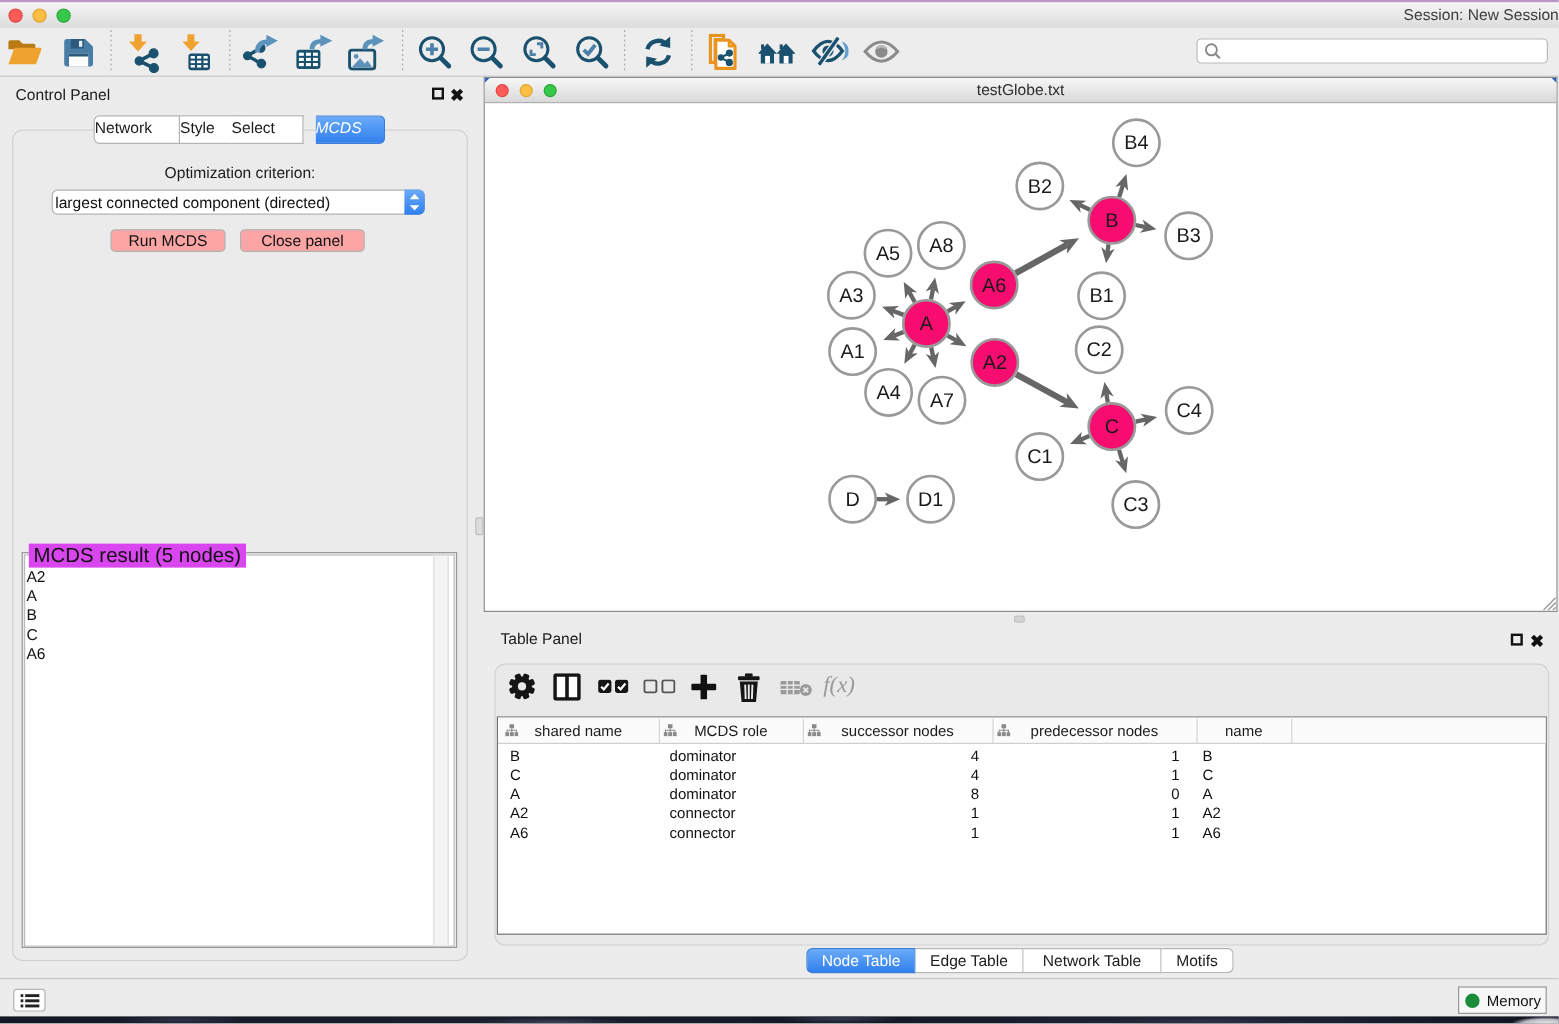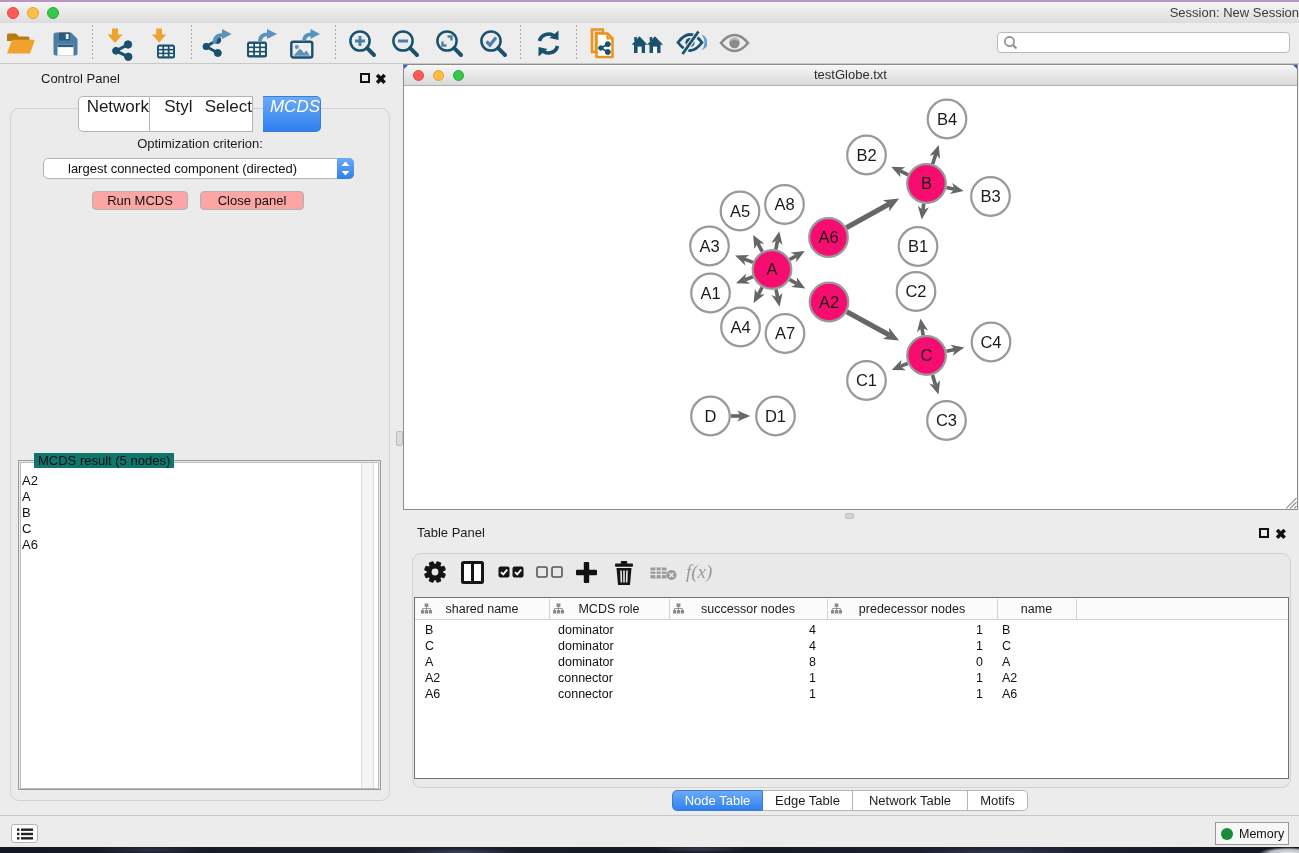--- a/index.html
+++ b/index.html
@@ -12,40 +12,40 @@
 #titlebar { left:0; top:2px; width:1299px; height:22px;
   background:linear-gradient(#f5f5f5,#dcdcdc); border-bottom:1px solid #cacaca; }
 #titlebar .t { width:100%; text-align:right; font-size:13px; color:#3c3c3c; line-height:21px; }
 .light { width:12px; height:12px; border-radius:50%; top:7px; }
 #toolbar { left:0; top:23px; width:1299px; height:41px; background:#ededed; border-bottom:1px solid #c9c9c9; }
 .tsep { top:25px; width:1px; height:36px;
   background-image:linear-gradient(#a9a9a9 50%, rgba(0,0,0,0) 50%);
   background-size:1px 4px; }
 
 
-#cp-title { left:13px; top:71px; font-size:13px; color:#1c1c1c;margin-left:28px; }
+#cp-title { left:13px; top:71px; font-size:13px; color:#1c1c1c; }
 .wmax { width:10px; height:10px; border:2px solid #111; }
 .wx { font-size:14px; color:#111; font-weight:bold; }
 #cp-content { left:10px; top:108px; width:380px; height:693px; background:#ebebeb;
   border:1px solid #d2d2d2; border-radius:9px; }
-.tabseg { top:96px; height:36px; background:#fff; border:1px solid #b4b4b4; border-left:none;
-  font-size:17px; color:#1c1c1c; text-align:right; line-height:19px; }
+.tabseg { top:96px; height:24px; background:#fff; border:1px solid #b4b4b4; border-left:none;
+  font-size:13px; color:#1c1c1c; text-align:left; line-height:19px; }
 
 #opt-label { left:10px; top:136px; width:380px; text-align:center; font-size:13px; color:#1b1b1b; }
 #dropdown { left:43px; top:158px; width:311px; height:21px; background:#fff;
   border:1px solid #b2b2b2; border-radius:5px; font-size:13px; color:#111; line-height:19px;
-  padding-left:24px; }
+  padding-left:2px; }
 #dd-step { right:-1px; top:-1px; width:17px; height:21px; border-radius:0 5px 5px 0;
   background:linear-gradient(#6aaaf8,#2f7fee); }
 .btn { top:191px; height:19px; background:#fca5a5; border:1px solid #b2b2b2; border-radius:4px;
   font-size:13px; color:#111; text-align:center; line-height:17px; }
 #fieldset { left:18px; top:460px; width:363px; height:330px; border:1px solid #9a9a9a; }
 #listbox { left:1px; top:1px; width:359px; height:327px; background:#fff; border:1px solid #bbb; }
 #listbox .sb { right:4px; top:0; width:13px; height:100%; background:#f4f4f4; border-left:1px solid #dcdcdc; border-right:1px solid #dcdcdc; }
-#fs-label { left:24px; top:453px; background:#0f766e; padding:0 4px; font-size:13px; color:#111;margin-left:10px; }
+#fs-label { left:24px; top:453px; background:#d946ef; padding:0 4px; font-size:17px; color:#111; }
 .li { left:22px; font-size:13px; color:#111; }
 
 
 #gwin { left:403px; top:64px; width:895px; height:446px; background:#fff; border:1px solid #8d8d8d; }
 #gtitle { left:0; top:0; width:100%; height:21px; background:linear-gradient(#f7f7f7,#d9d9d9);
   border-bottom:1px solid #b0b0b0; }
 #gtitle .t { width:100%; text-align:center; font-size:13px; color:#2e2e2e; line-height:20px; }
 .glight { width:11.5px; height:11.5px; border-radius:50%; top:4.5px; }
 
 

